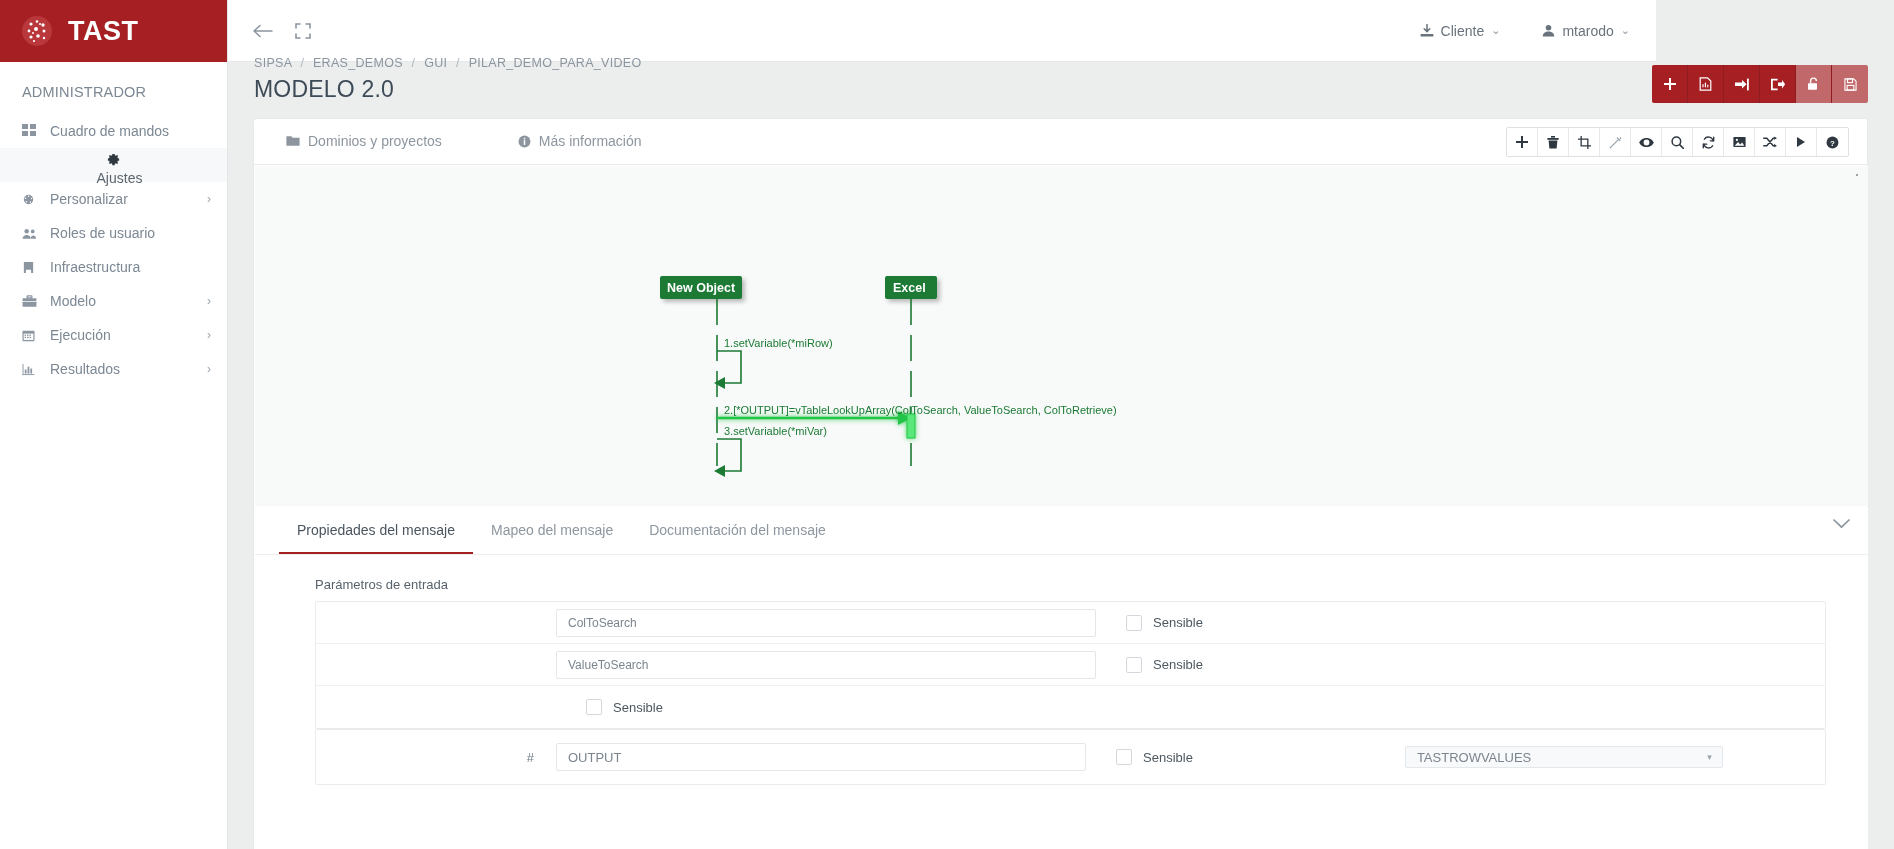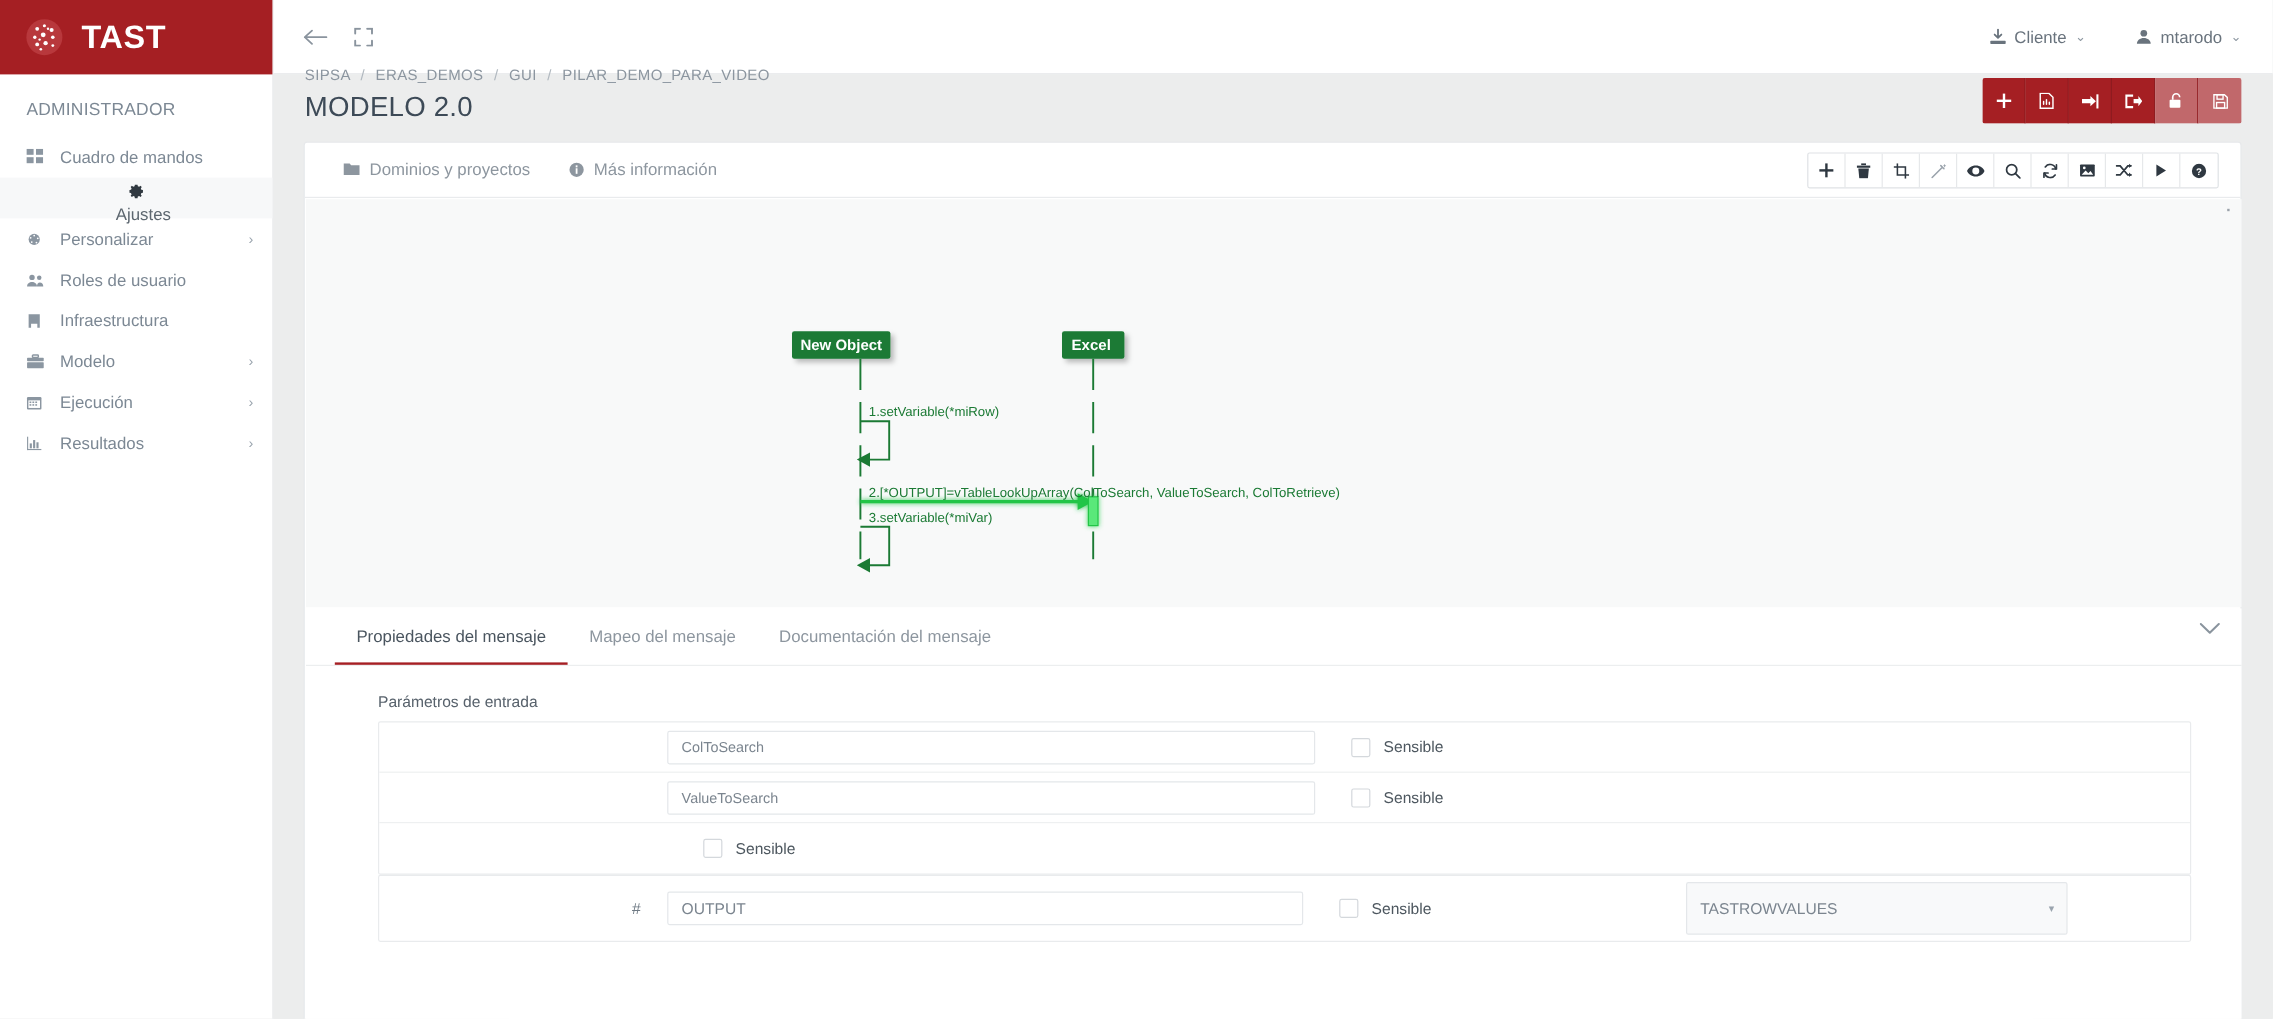--- a/index.html
+++ b/index.html
@@ -38,21 +38,21 @@
     width: 22px; color: #8b96a1; display: flex; align-items: center;
     font-size: 13px; flex: 0 0 22px;
   }
   .nav-item.active .nav-ico { color: #303840; }
   .nav-label { font-size: 14px; color: #7c8894; margin-left: 6px; }
   .nav-item.active .nav-label { color: #5c666f; }
   .nav-caret { margin-left: auto; color: #9aa4ae; font-size: 12px; }
 
   
   .topbar {
-    position: absolute; left: 228px; top: 0; width: 1666px; height: 62px;
+    position: absolute; left: 228px; top: 0; width: 1428px; height: 62px;
     background: #ffffff; border-bottom: 1px solid #e6e8ea;
     display: flex; align-items: center; padding: 0 26px 0 18px;
   }
   .tb-ico {
     width: 34px; height: 34px; display: flex; align-items: center; justify-content: center;
     color: #8a949e; cursor: pointer;
   }
   .tb-right { margin-left: auto; display: flex; align-items: center; gap: 42px; }
   .tb-menu {
     display: flex; align-items: center; gap: 7px; font-size: 14px; color: #69737d; cursor: pointer;
@@ -86,20 +86,21 @@
   .redbtn.pale { background: #c1686b; }
 
   
   .card {
     position: absolute; left: 253px; top: 118px; width: 1615px; height: 760px;
     background: #ffffff; border: 1px solid #e7e9eb; border-radius: 3px;
   }
   .tabrow {
     height: 46px; border-bottom: 1px solid #e9ebed; display: flex; align-items: flex-end;
     padding-left: 16px;
+    gap: 44px;
   }
   .tab {
     display: flex; align-items: center; gap: 8px; height: 44px;
     padding: 0 16px; font-size: 14px; color: #8d969f; cursor: pointer;
     border-bottom: 2px solid transparent;
   }
   .tab.active { color: #4a555f; border-bottom-color: #a51f23; }
   .tab .ti { color: #8d969f; font-size: 13px; }
   .tab.active .ti { color: #4a555f; }
 
@@ -161,21 +162,21 @@
 
   .sec2 { margin-top: 24px; }
   .orow { display: flex; align-items: center; height: 54px; padding-left: 0; }
   .ohash { width: 240px; text-align: right; padding-right: 22px; font-size: 13px; color: #6f7a84; }
   .oinput {
     width: 530px; height: 28px; border: 1px solid #e4e7ea; border-radius: 2px;
     background: #fff; font-size: 13px; color: #7b858f;
     display: flex; align-items: center; padding-left: 11px;
   }
   .oselect {
-    margin-left: 212px; width: 318px; height: 44px;
+    margin-left: 212px; width: 318px; height: 22px;
     border: 1px solid #e4e7ea; border-radius: 2px; background: #f8f9fa;
     font-size: 13px; color: #7b858f; display: flex; align-items: center;
     padding: 0 10px 0 11px; cursor: pointer; justify-content: space-between;
   }
   .oselect .car { margin-left: auto; font-size: 9px; color: #9aa4ae; }
 
   svg { display: block; }
 </style>
 </head>
 <body>

